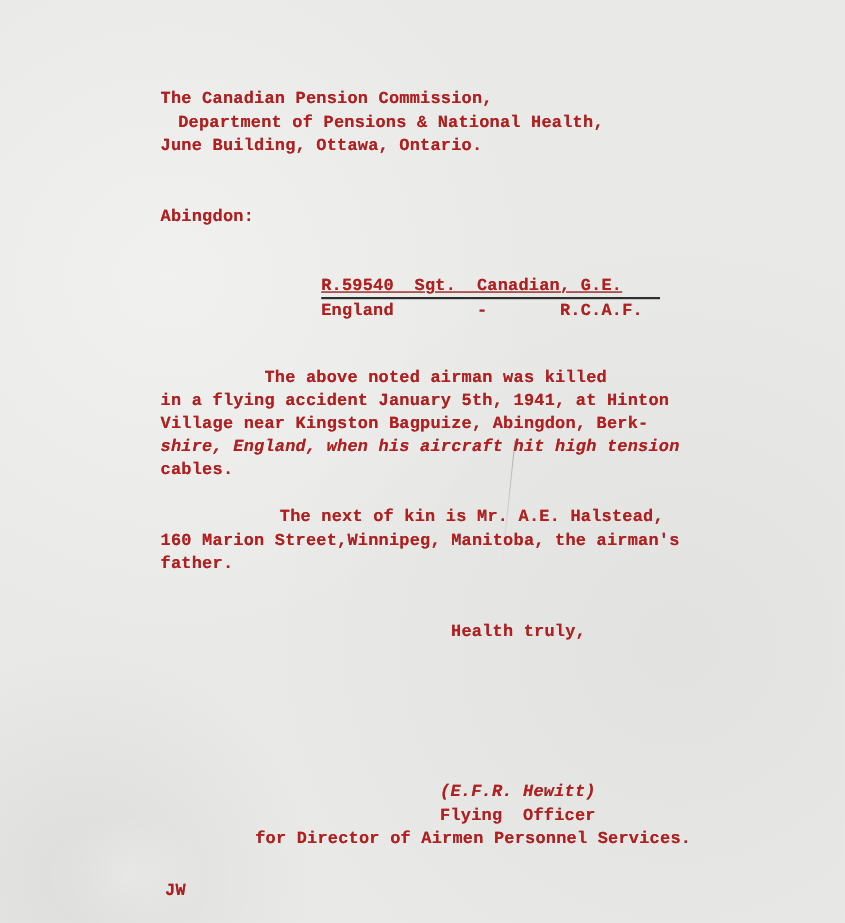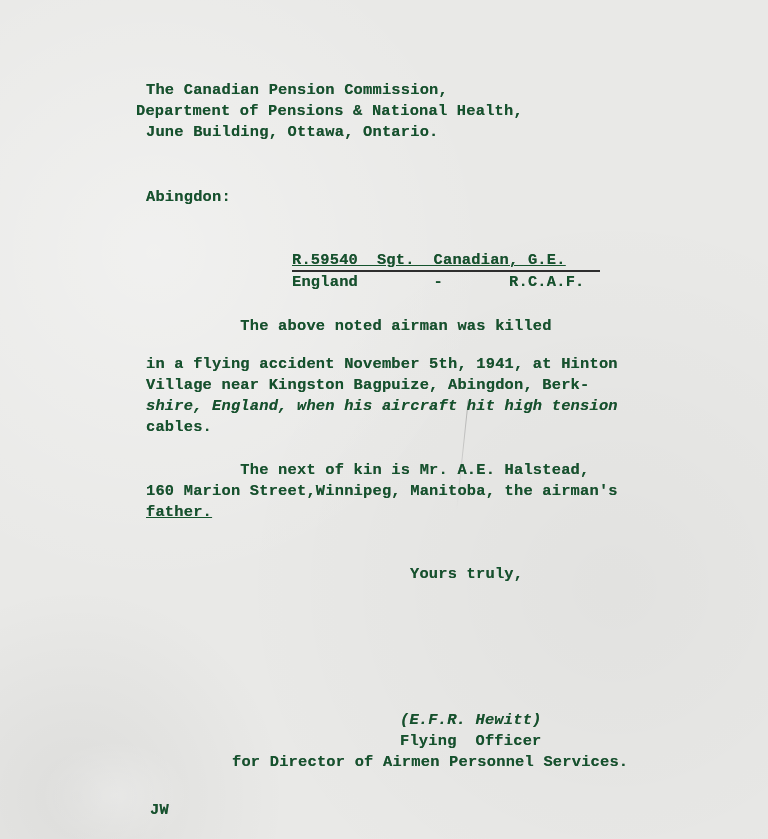--- a/index.html
+++ b/index.html
@@ -15,21 +15,21 @@
     color: #2b2b2b;
   }
   .page { position: absolute; inset: 0; }
   .line {
     position: absolute;
     font-size: 15.4px;
     font-weight: bold;
     white-space: pre;
     letter-spacing: 0.2px;
     line-height: 20px;
-    color: #14532d;
+    color: #b91c1c;
     text-shadow: 0 0 0.5px rgba(40,40,40,0.6);
   }
   .ref-top {
     position: absolute; left: 292px; top: 248px;
     width: 308px; height: 22px;
     border-bottom: 2px solid #2e2e2e;
   }
   .crease {
     position: absolute; left: 462px; top: 400px; width: 1px; height: 110px;
     background: linear-gradient(#8a8a8a, rgba(120,120,120,0));
@@ -43,47 +43,47 @@
 </style>
 </head>
 <body>
 
 <div class="page">
   <div class="stamp"></div>
   <div class="crease"></div>
 
   <div>
     <div class="line" style="left:146px; top:80px;">The Canadian Pension Commission,</div>
-    <div class="line" style="left:136px; top:101px;">Department of Pensions &amp; National Health,</div>
+    <div class="line" style="left:162px; top:101px;">Department of Pensions &amp; National Health,</div>
     <div class="line" style="left:146px; top:122px;">June Building, Ottawa, Ontario.</div>
   </div>
 
   <div class="line" style="left:146px; top:187px;">Abingdon:</div>
 
   <div>
     <div class="line" style="left:292px; top:250px; text-decoration: underline;">R.59540  Sgt.  Canadian, G.E.</div>
     <div class="ref-top"></div>
     <div class="line" style="left:292px; top:272px;">England        -       R.C.A.F.</div>
   </div>
 
   <div>
-    <div class="line" style="left:146px; top:316px;">          The above noted airman was killed</div>
-    <div class="line" style="left:146px; top:354px;">in a flying accident November 5th, 1941, at Hinton</div>
+    <div class="line" style="left:146px; top:333px;">          The above noted airman was killed</div>
+    <div class="line" style="left:146px; top:354px;">in a flying accident January 5th, 1941, at Hinton</div>
     <div class="line" style="left:146px; top:375px;">Village near Kingston Bagpuize, Abingdon, Berk-</div>
     <div class="line" style="left:146px; top:396px;font-style:italic;">shire, England, when his aircraft hit high tension</div>
     <div class="line" style="left:146px; top:417px;">cables.</div>
   </div>
 
   <div>
-    <div class="line" style="left:146px; top:460px;">          The next of kin is Mr. A.E. Halstead,</div>
+    <div class="line" style="left:160px; top:460px;">          The next of kin is Mr. A.E. Halstead,</div>
     <div class="line" style="left:146px; top:481px;">160 Marion Street,Winnipeg, Manitoba, the airman's</div>
-    <div class="line" style="left:146px; top:502px;text-decoration:underline;">father.</div>
+    <div class="line" style="left:146px; top:502px;">father.</div>
   </div>
 
-  <div class="line" style="left:410px; top:564px;">Yours truly,</div>
+  <div class="line" style="left:410px; top:564px;">Health truly,</div>
 
   <div>
     <div class="line" style="left:400px; top:710px;font-style:italic;">(E.F.R. Hewitt)</div>
     <div class="line" style="left:400px; top:731px;font-family:Liberation Mono, monospace;">Flying  Officer</div>
     <div class="line" style="left:232px; top:752px;">for Director of Airmen Personnel Services.</div>
   </div>
 
   <div class="line" style="left:150px; top:800px;text-align:right;">JW</div>
 </div>
 

